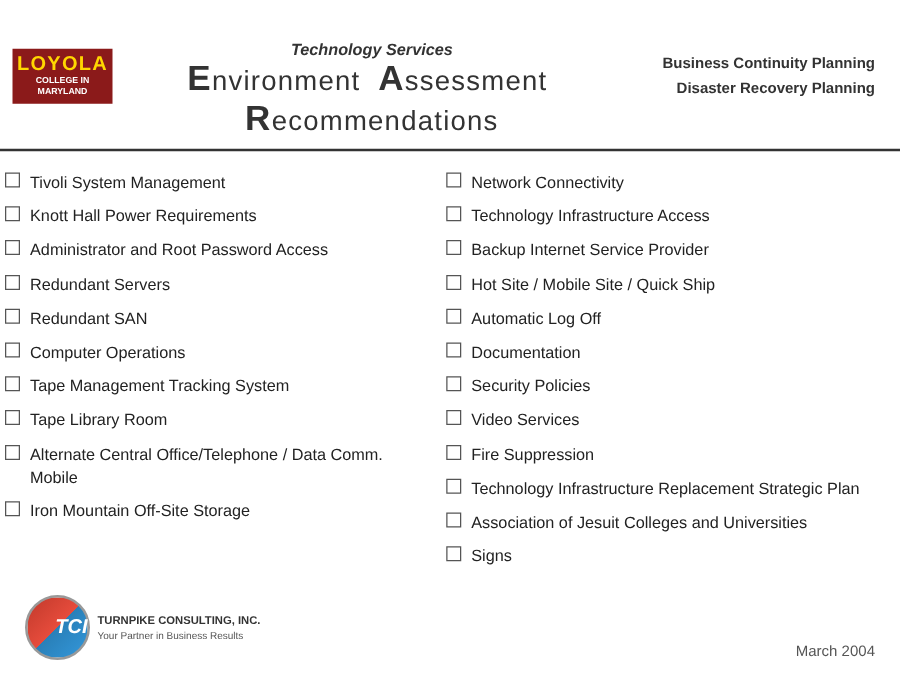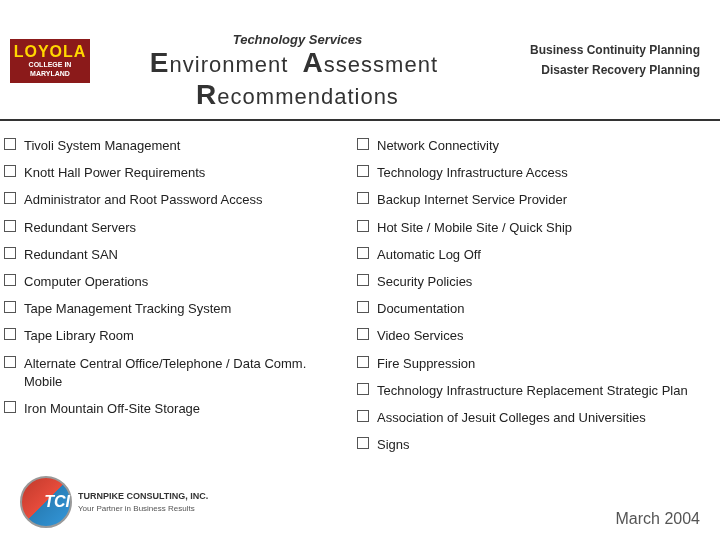--- a/index.html
+++ b/index.html
@@ -156,21 +156,21 @@
       font-size: 8px;
       color: #555;
       line-height: 1.4;
     }
     .tci-info .tci-company {
       font-weight: bold;
       font-size: 9px;
       color: #333;
     }
     .footer-date {
-      font-size: 16px;
+      font-size: 12px;
       color: #555;
     }
   </style>
 </head>
 <body>
 
 <div class="header">
   <div class="logo-area">
     <div class="logo-box">
       <div class="logo-loyola">LOYOLA</div>
@@ -250,25 +250,25 @@
       <div class="list-item">
         <span class="checkbox-icon"></span>
         <span class="item-text">Hot Site / Mobile Site / Quick Ship</span>
       </div>
       <div class="list-item">
         <span class="checkbox-icon"></span>
         <span class="item-text">Automatic Log Off</span>
       </div>
       <div class="list-item">
         <span class="checkbox-icon"></span>
+        <span class="item-text">Documentation</span>
+      </div>
+      <div class="list-item">
+        <span class="checkbox-icon"></span>
         <span class="item-text">Security Policies</span>
-      </div>
-      <div class="list-item">
-        <span class="checkbox-icon"></span>
-        <span class="item-text">Documentation</span>
       </div>
       <div class="list-item">
         <span class="checkbox-icon"></span>
         <span class="item-text">Video Services</span>
       </div>
       <div class="list-item">
         <span class="checkbox-icon"></span>
         <span class="item-text">Fire Suppression</span>
       </div>
       <div class="list-item">

